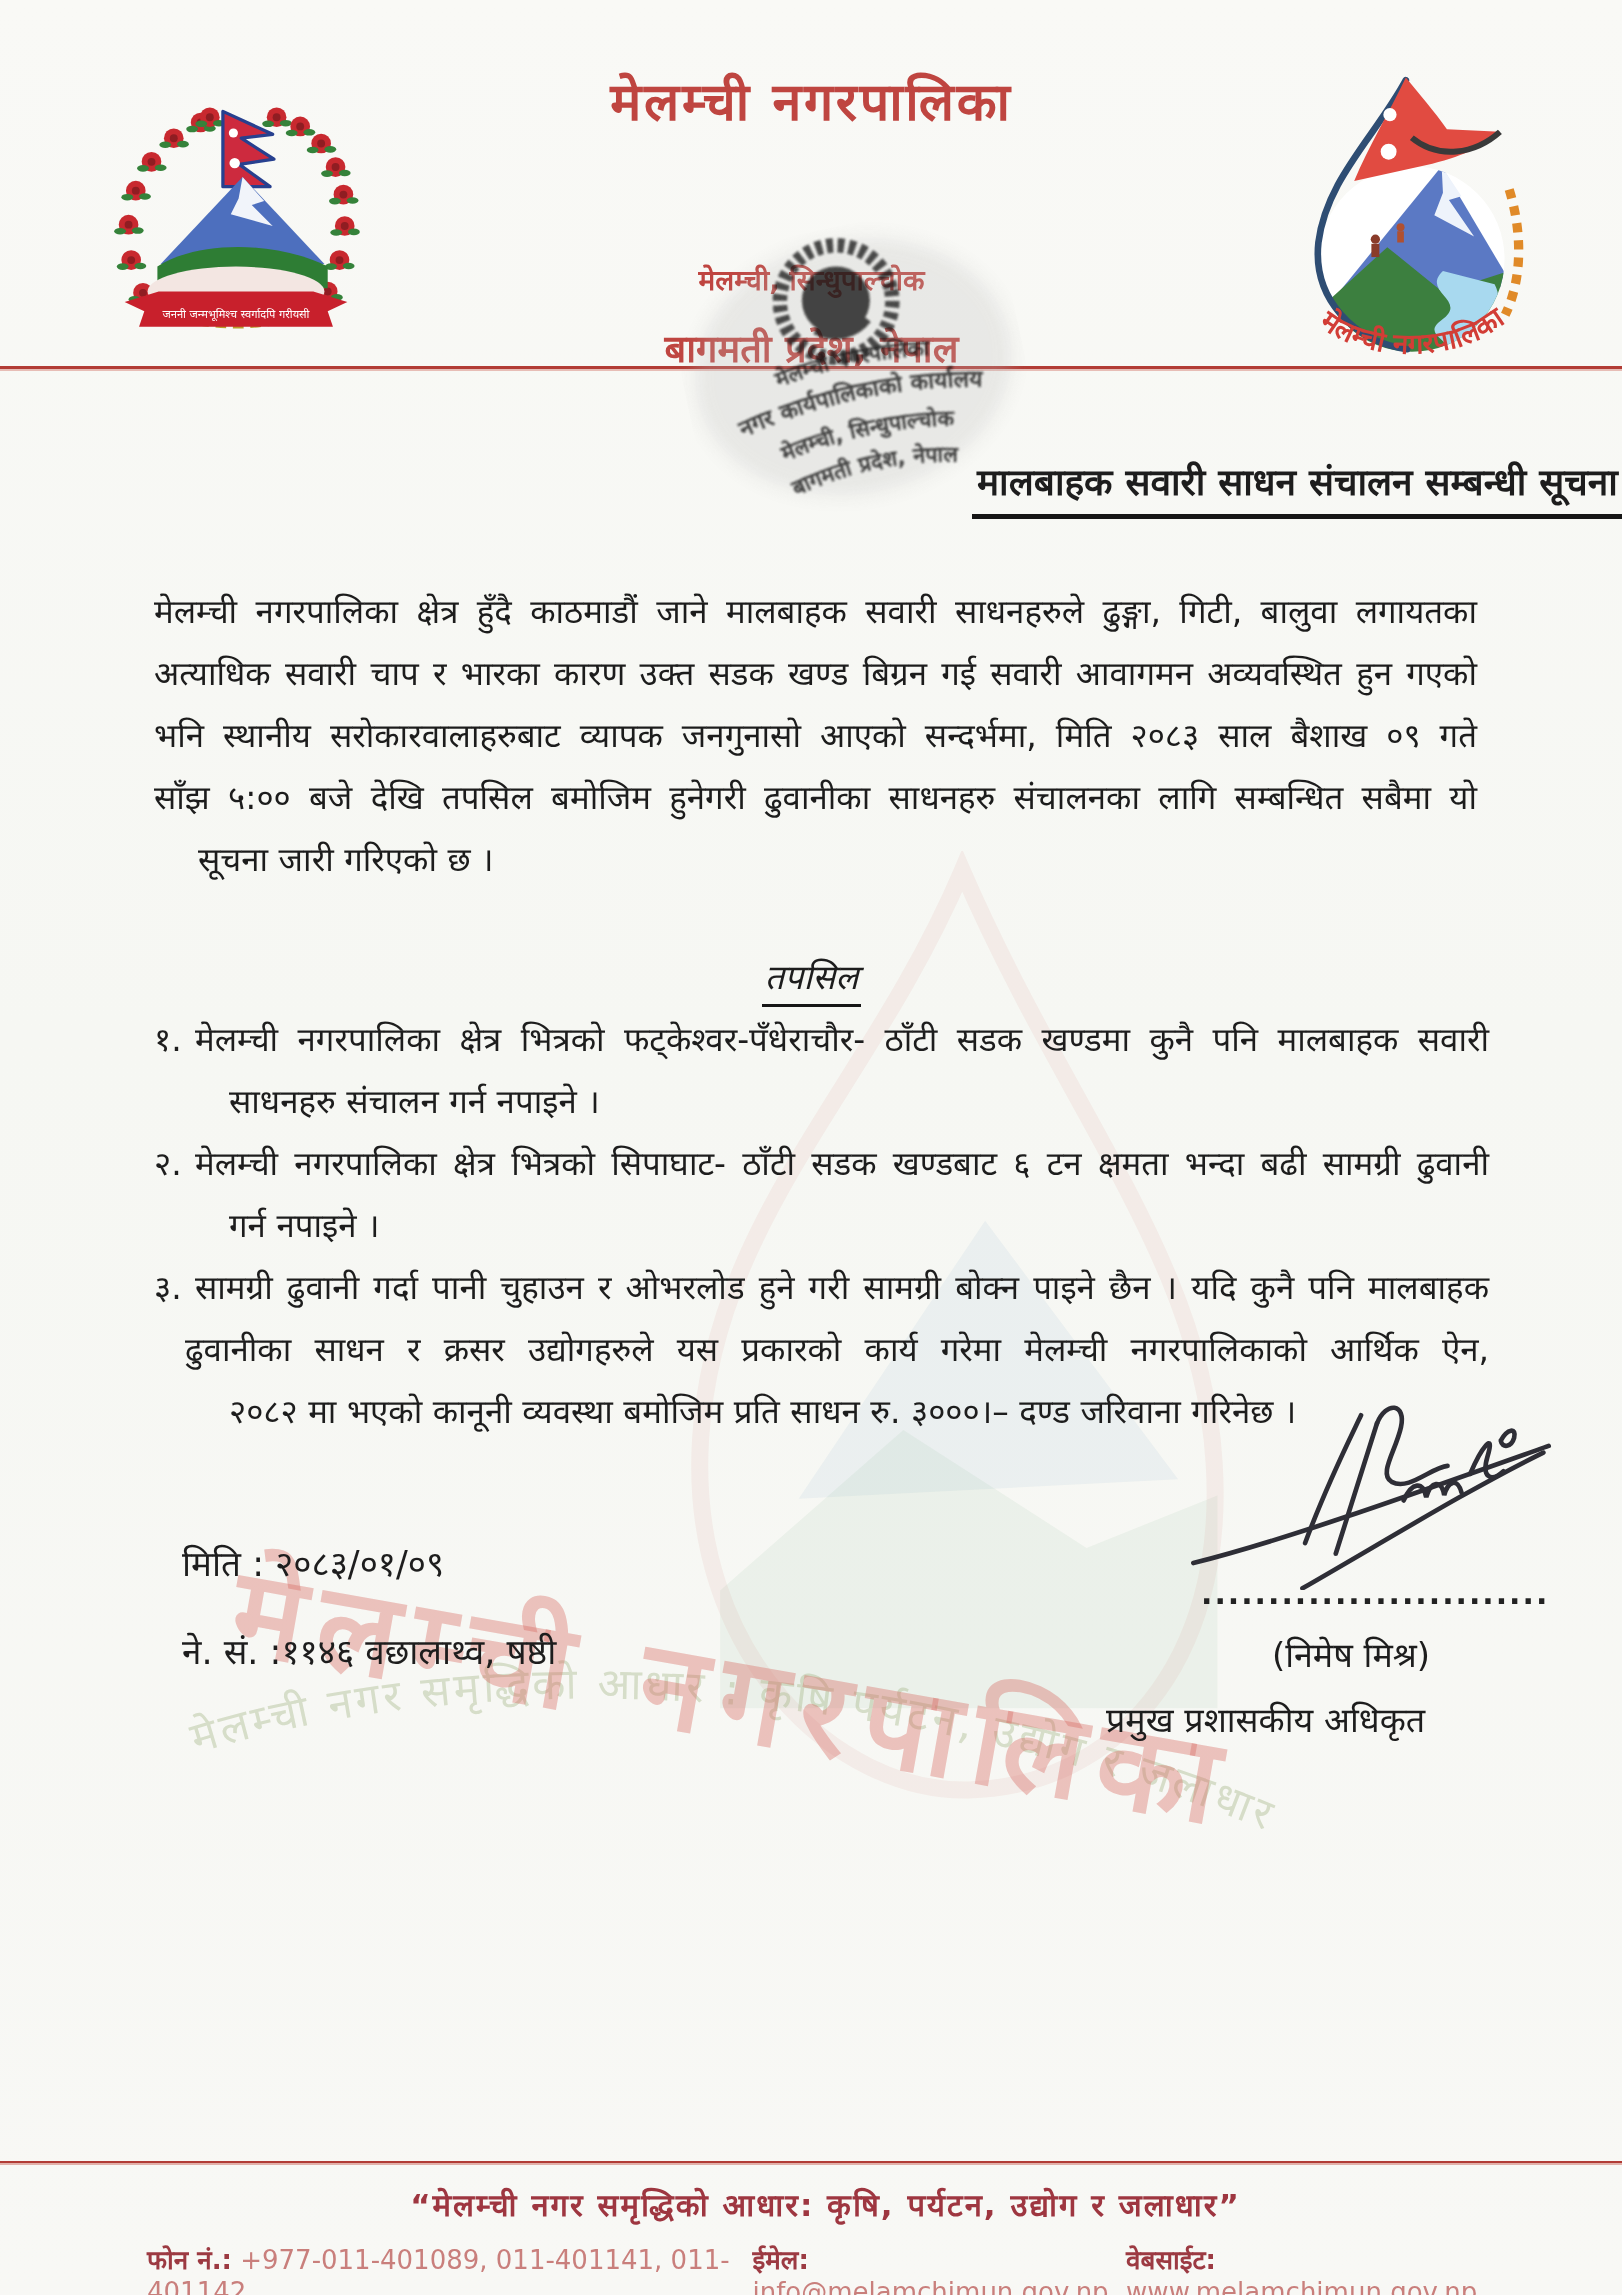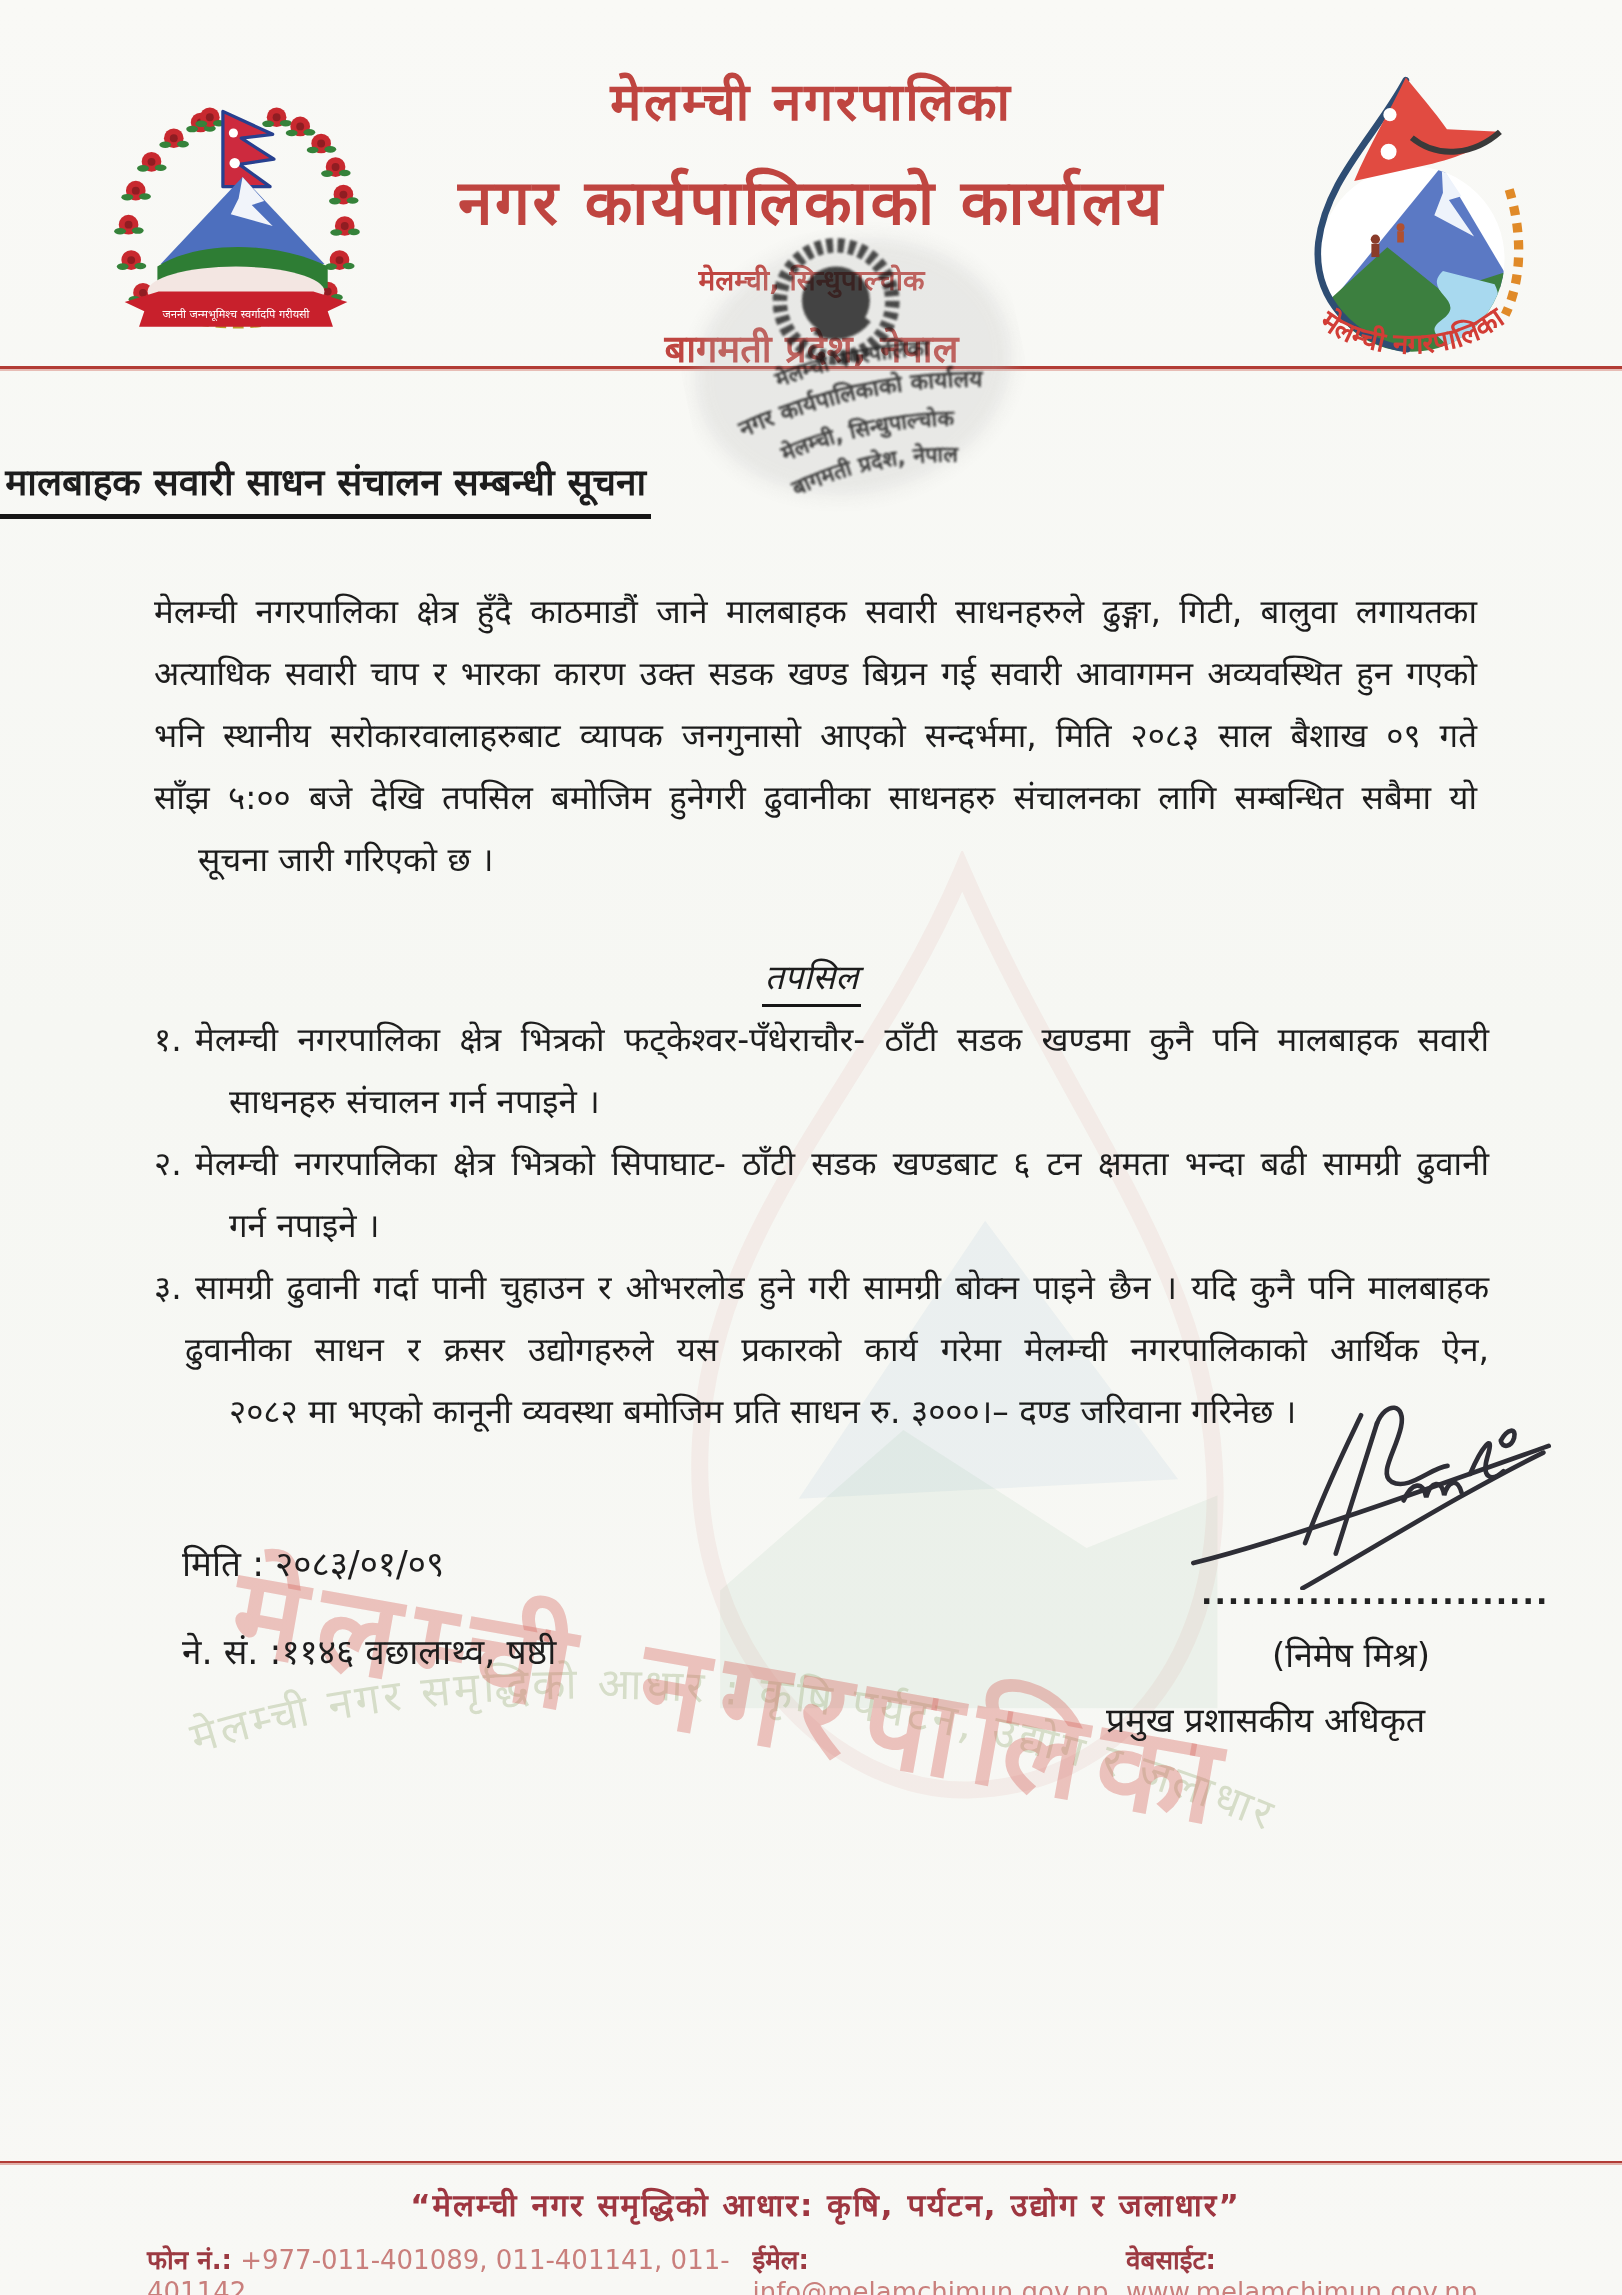--- a/index.html
+++ b/index.html
@@ -28,21 +28,21 @@
   .hdr3 { top:260px; font-size:28px; }
   .hdr4 { top:321px; font-size:38px; }
   .rule { position:absolute; left:0; right:0; z-index:2;
           background:linear-gradient(180deg,#b23c35 0 2.6px,#e7bdb6 2.6px 4.6px); height:4.6px; }
   .rule-top { top:366px; }
   .rule-bottom { top:2161px; height:3.9px;
           background:linear-gradient(180deg,#b23c35 0 2px,#e2b1aa 2px 3.9px); }
   .stamp { position:absolute; left:684px; top:226px; width:340px; height:288px;
            transform:rotate(-12deg); z-index:4; opacity:0.92; }
   
-  .subject { position:absolute; top:455px; left:0; width:100%; text-align:left; z-index:3; }
+  .subject { position:absolute; top:455px; left:0; width:100%; text-align:right; z-index:3; }
   .subject span { display:inline-block; font-size:37px; font-weight:bold;
                   border-bottom:5.2px solid #161616; padding:0 5.2px 7.9px 5.2px; }
   
   .bodypara { position:absolute; left:154px; top:581px; width:1323px; z-index:2;
               font-size:33px; line-height:62px; color:#1c1c1c; }
   .jline { text-align:justify; text-align-last:justify; }
   .jline.endline { text-align-last:left;margin-left:44px; }
   .sched-title { position:absolute; top:953px; left:0; width:100%; text-align:center; z-index:2; }
   .sched-title span { display:inline-block; font-size:34px; border-bottom:3.9px solid #161616;
                       padding:0 2.6px 5.2px 2.6px;font-style:italic; }
@@ -153,21 +153,20 @@
       <path d="M205 97 C 245 130, 300 122, 338 88" stroke="#3a3a3a" stroke-width="9" fill="none"></path>
       <path d="M352 175 C 372 240, 372 310, 346 364" stroke="#e08a28" stroke-width="14" fill="none" stroke-dasharray="14 12"></path>
       <path id="rlogo-arc" d="M52 368 C 120 442, 292 442, 358 362" fill="none"></path>
       <text font-size="42" font-weight="bold" fill="#d23d36">
         <textPath href="#rlogo-arc" xlink:href="#rlogo-arc" startOffset="50%" text-anchor="middle">मेलम्ची नगरपालिका</textPath>
       </text>
     </svg>
   </div>
 
   <div class="hdr hdr1">मेलम्ची नगरपालिका</div>
-  <div class="hdr hdr2">नगर कार्यपालिकाको कार्यालय</div>
   <div class="hdr hdr3">मेलम्ची, सिन्धुपाल्चोक</div>
   <div class="hdr hdr4">बागमती प्रदेश, नेपाल</div>
   <div class="rule rule-top"></div>
 
   <div class="stamp">
     <svg viewBox="0 0 520 440" width="340" height="288">
       <defs>
         <filter id="smudge">
             <feGaussianBlur stdDeviation="1.4"></feGaussianBlur>
           </filter>

